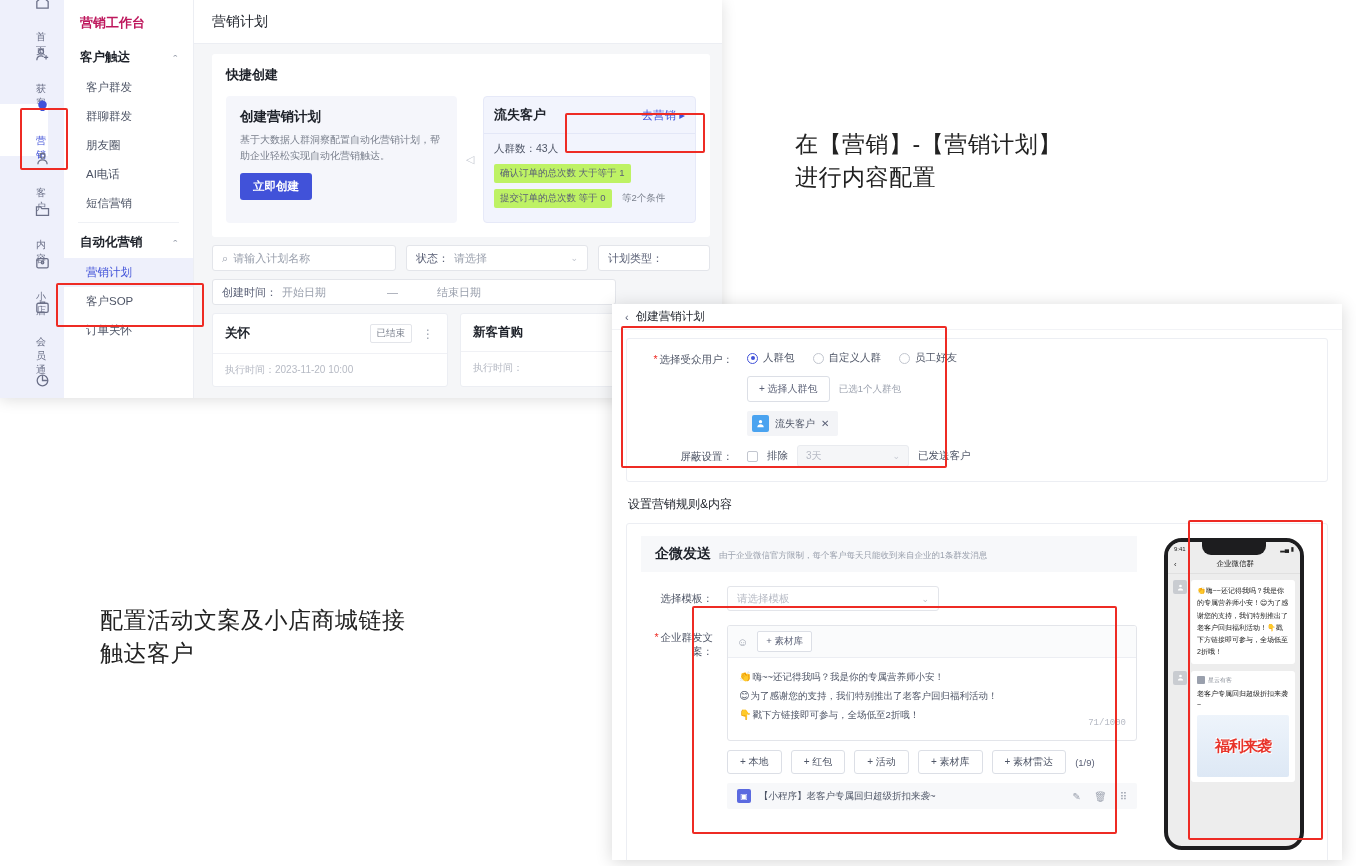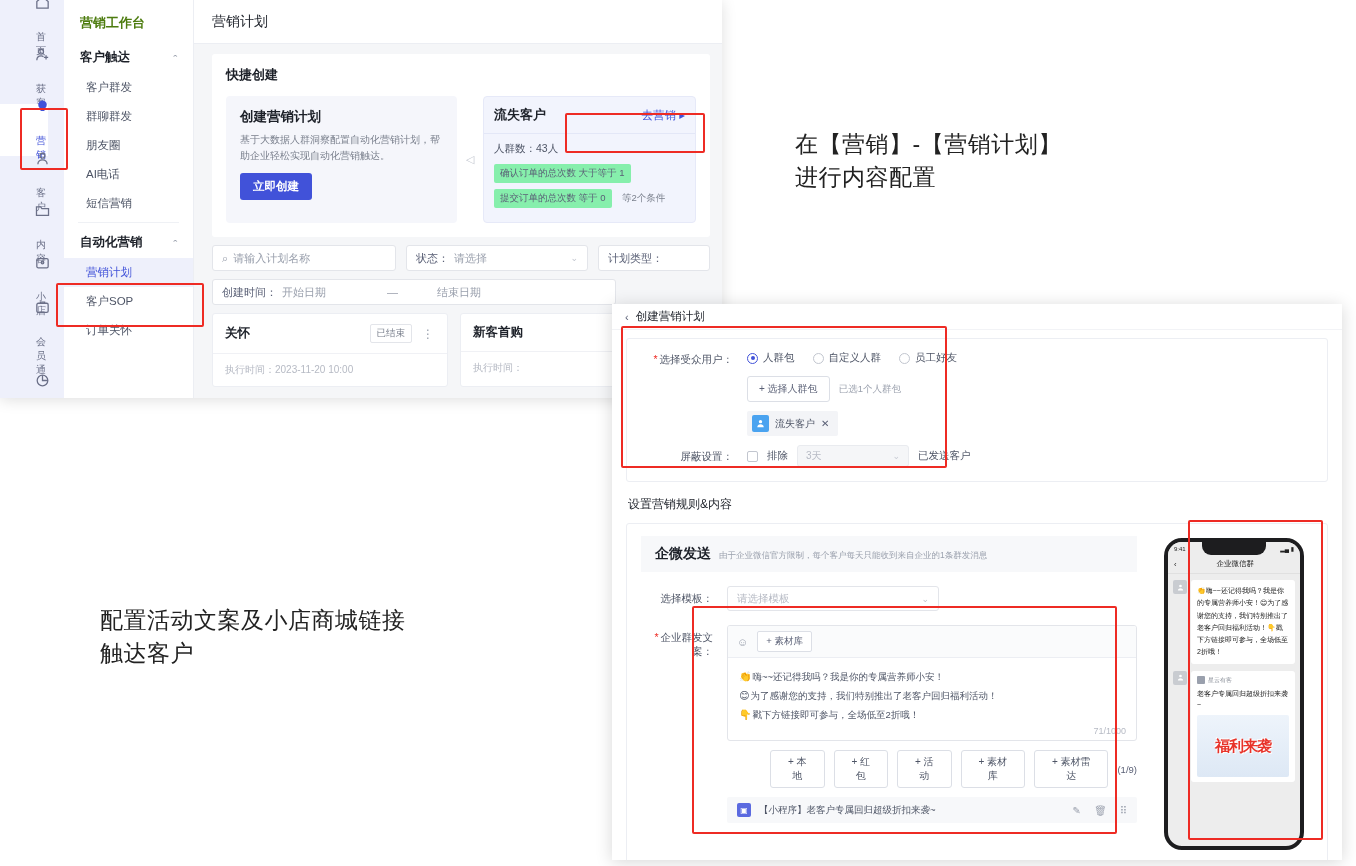--- a/index.html
+++ b/index.html
@@ -39,21 +39,21 @@
   .rail-ico { width:17px; height:17px; display:block; }
   .rail-ico svg { width:17px; height:17px; display:block; }
 
   
   #nav-col {
     left:64px; top:0; width:130px; height:398px;
     background:#ffffff;
     border-right:1px solid #eceef3;
   }
   .nav-title {
-    font-size:13px; font-weight:bold; color:#4d7c0f;
+    font-size:13px; font-weight:bold; color:#be185d;
     padding:14px 0 10px 16px;
   }
   .nav-group {
     font-size:12.5px; font-weight:bold; color:#1d2129;
     padding:7px 0 7px 16px;
     display:flex; align-items:center; justify-content:space-between;
     padding-right:14px;
   }
   .nav-caret { font-size:9px; color:#9aa0ad; transform:scaleY(.8); }
   .nav-item {
@@ -99,21 +99,21 @@
   }
   .crowd-head {
     display:flex; align-items:center; justify-content:space-between;
     padding:9px 10px; border-bottom:1px solid #e3e7f7;
   }
   .crowd-head .nm { font-size:13px; color:#1d2129; font-weight:bold; }
   .crowd-head .go { font-size:11.5px; color:#4152d9; cursor:pointer; }
   .crowd-body { padding:8px 10px 10px 10px; }
   .crowd-body .cnt { font-size:10.5px; color:#4e5566; margin-bottom:6px; }
   .cond {
-    display:inline-block; background:#86efac; color:#5a6076;
+    display:inline-block; background:#bef264; color:#5a6076;
     font-size:9.5px; padding:3px 6px; border-radius:2px; margin-bottom:4px;
   }
   .cond-extra { font-size:9.5px; color:#797f8c; margin-left:6px; }
 
   
   #filter-area { margin:8px 12px 0 18px; }
   .filt-row { display:flex; gap:10px; margin-bottom:8px; }
   .filt {
     height:26px; background:#fff; border:1px solid #e3e5ea; border-radius:3px;
     display:flex; align-items:center; padding:0 9px; font-size:11px; color:#9aa0ad;
@@ -241,22 +241,22 @@
     padding:5px 9px; display:flex; align-items:center; gap:9px;
   }
   .emoji-ico { font-size:11px; color:#9aa0ad; }
   .mat-btn {
     border:1px solid #dcdfe6; background:#fff; border-radius:2px;
     font-size:9.5px; color:#5a6076; padding:3px 8px; cursor:pointer;
   }
   .editor-body { padding:9px 11px 4px 11px; min-height:82px; position:relative; }
   .mline { font-size:9.5px; color:#4e5566; line-height:1.9; }
   .emo { font-size:10px; margin-right:1px; }
-  .counter { position:absolute; right:10px; bottom:4px; font-size:9px; color:#b6bac4; }
-  .addbar { display:flex; align-items:center; gap:9px; margin-top:9px;margin-left:43px; }
+  .counter { position:absolute; right:10px; bottom:12px; font-size:9px; color:#b6bac4;font-family:Liberation Mono, monospace; }
+  .addbar { display:flex; align-items:center; gap:9px; margin-top:9px; }
   .add-btn {
     border:1px solid #dcdfe6; background:#fff; border-radius:3px;
     font-size:10px; color:#4e5566; padding:4px 12px; cursor:pointer;
   }
   .addcount { font-size:9.5px; color:#5a6076; }
   .attach-row {
     margin-top:9px; background:#f7f8fa; border-radius:2px;
     display:flex; align-items:center; padding:6px 10px; gap:8px;
   }
   .attach-ico {

